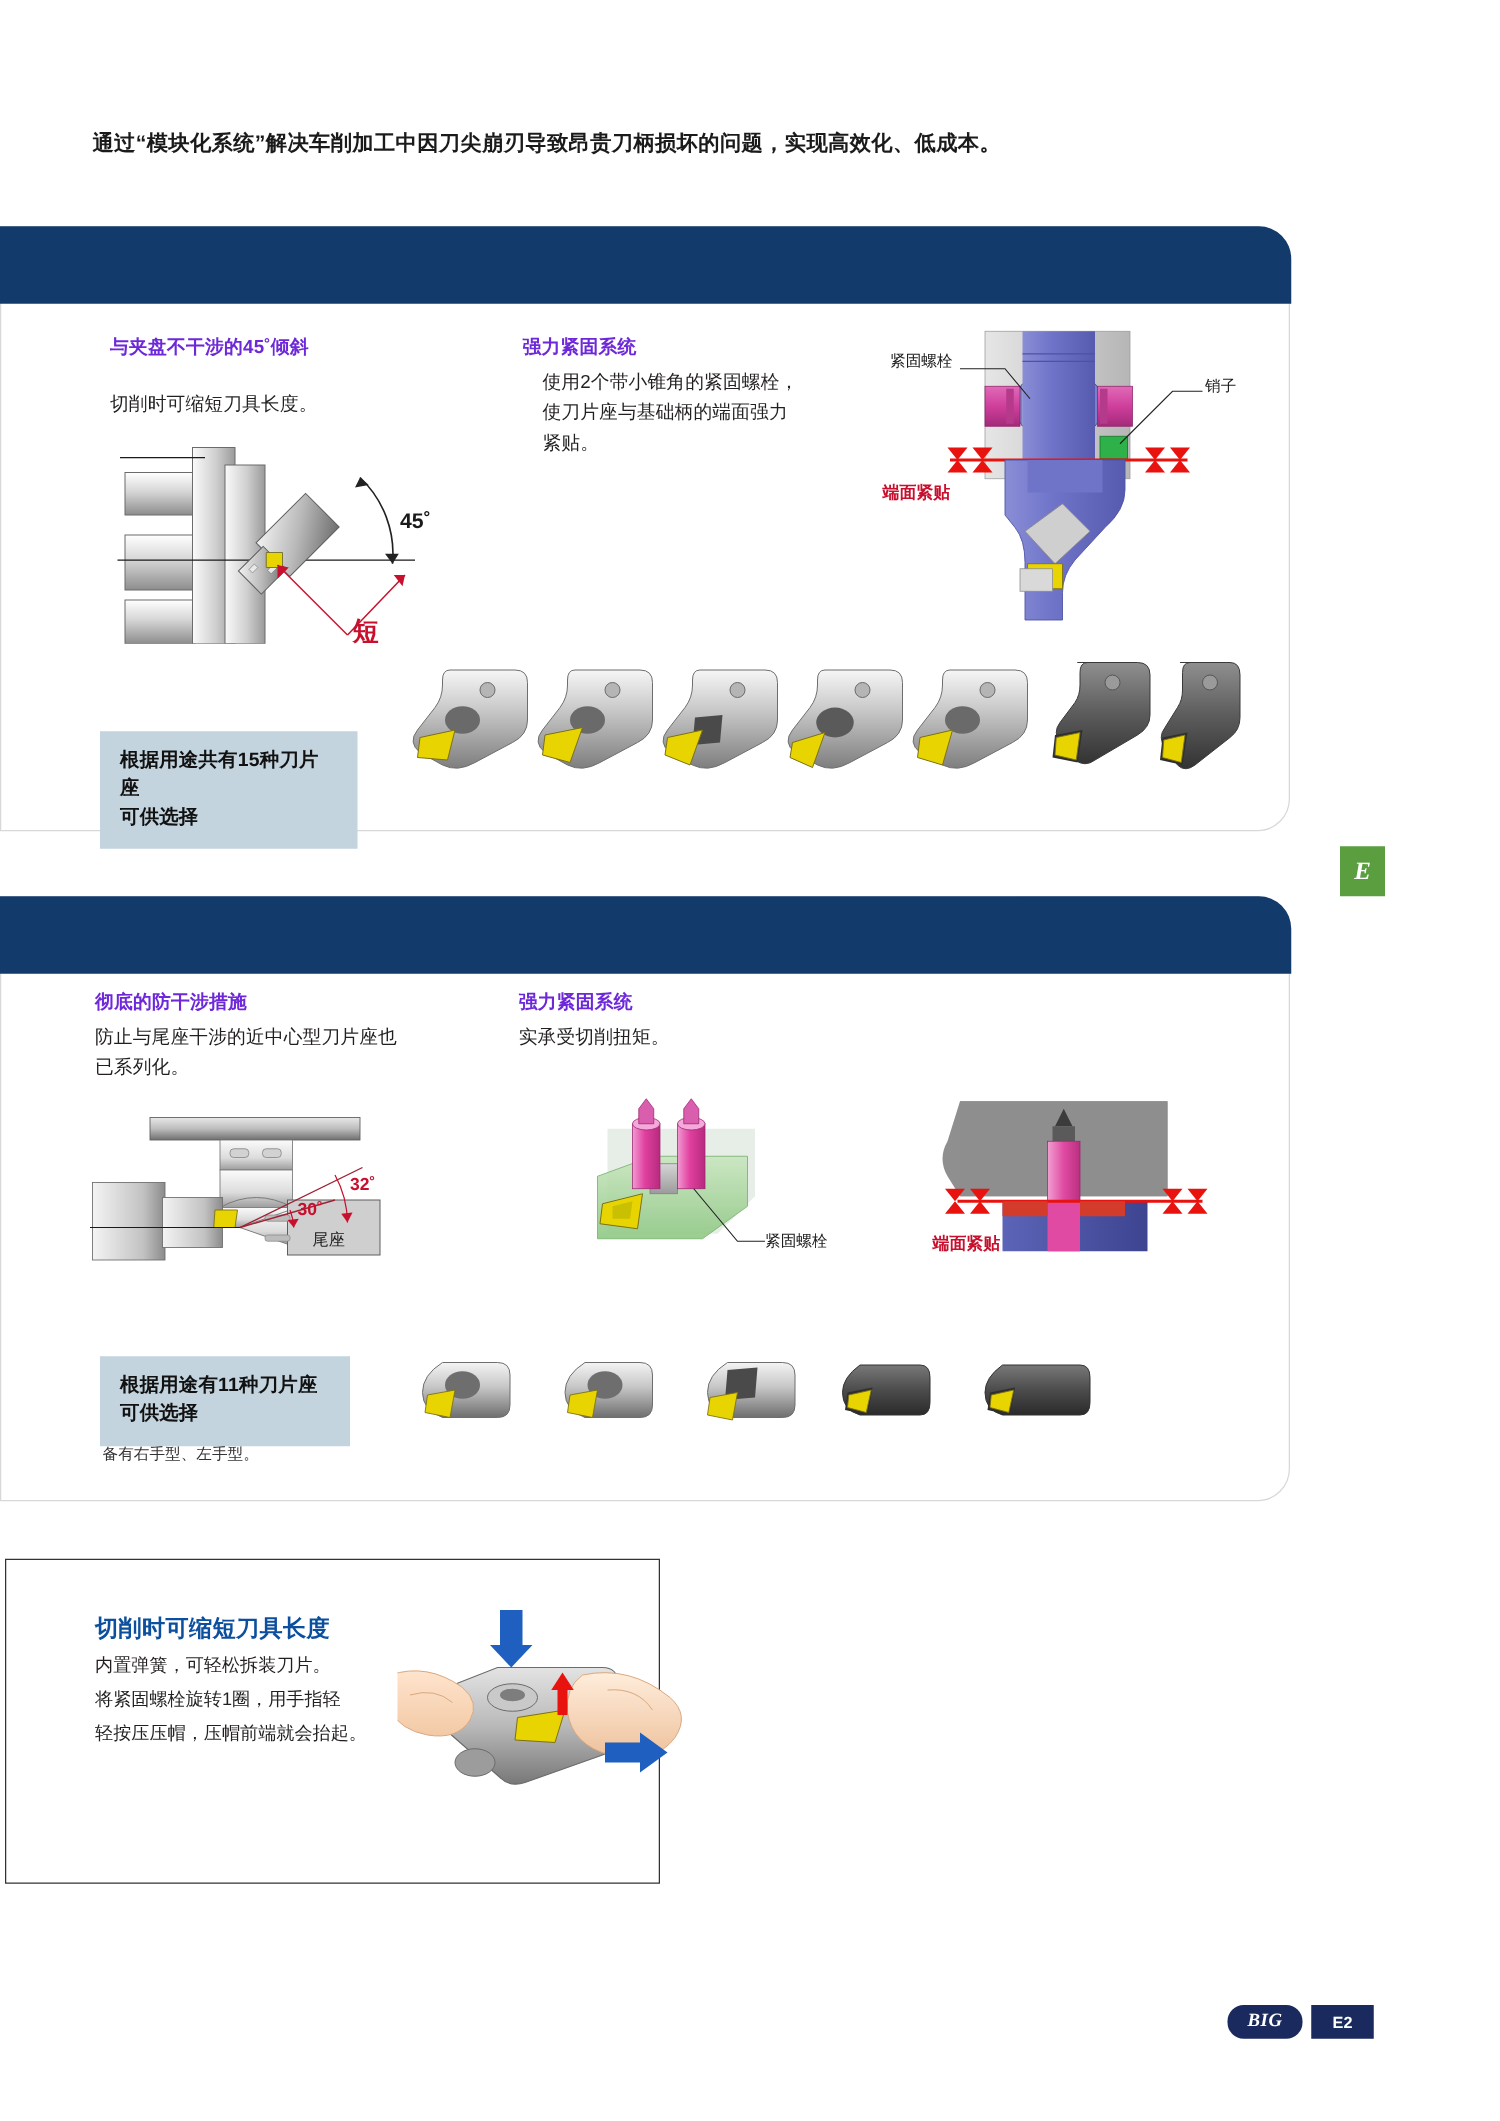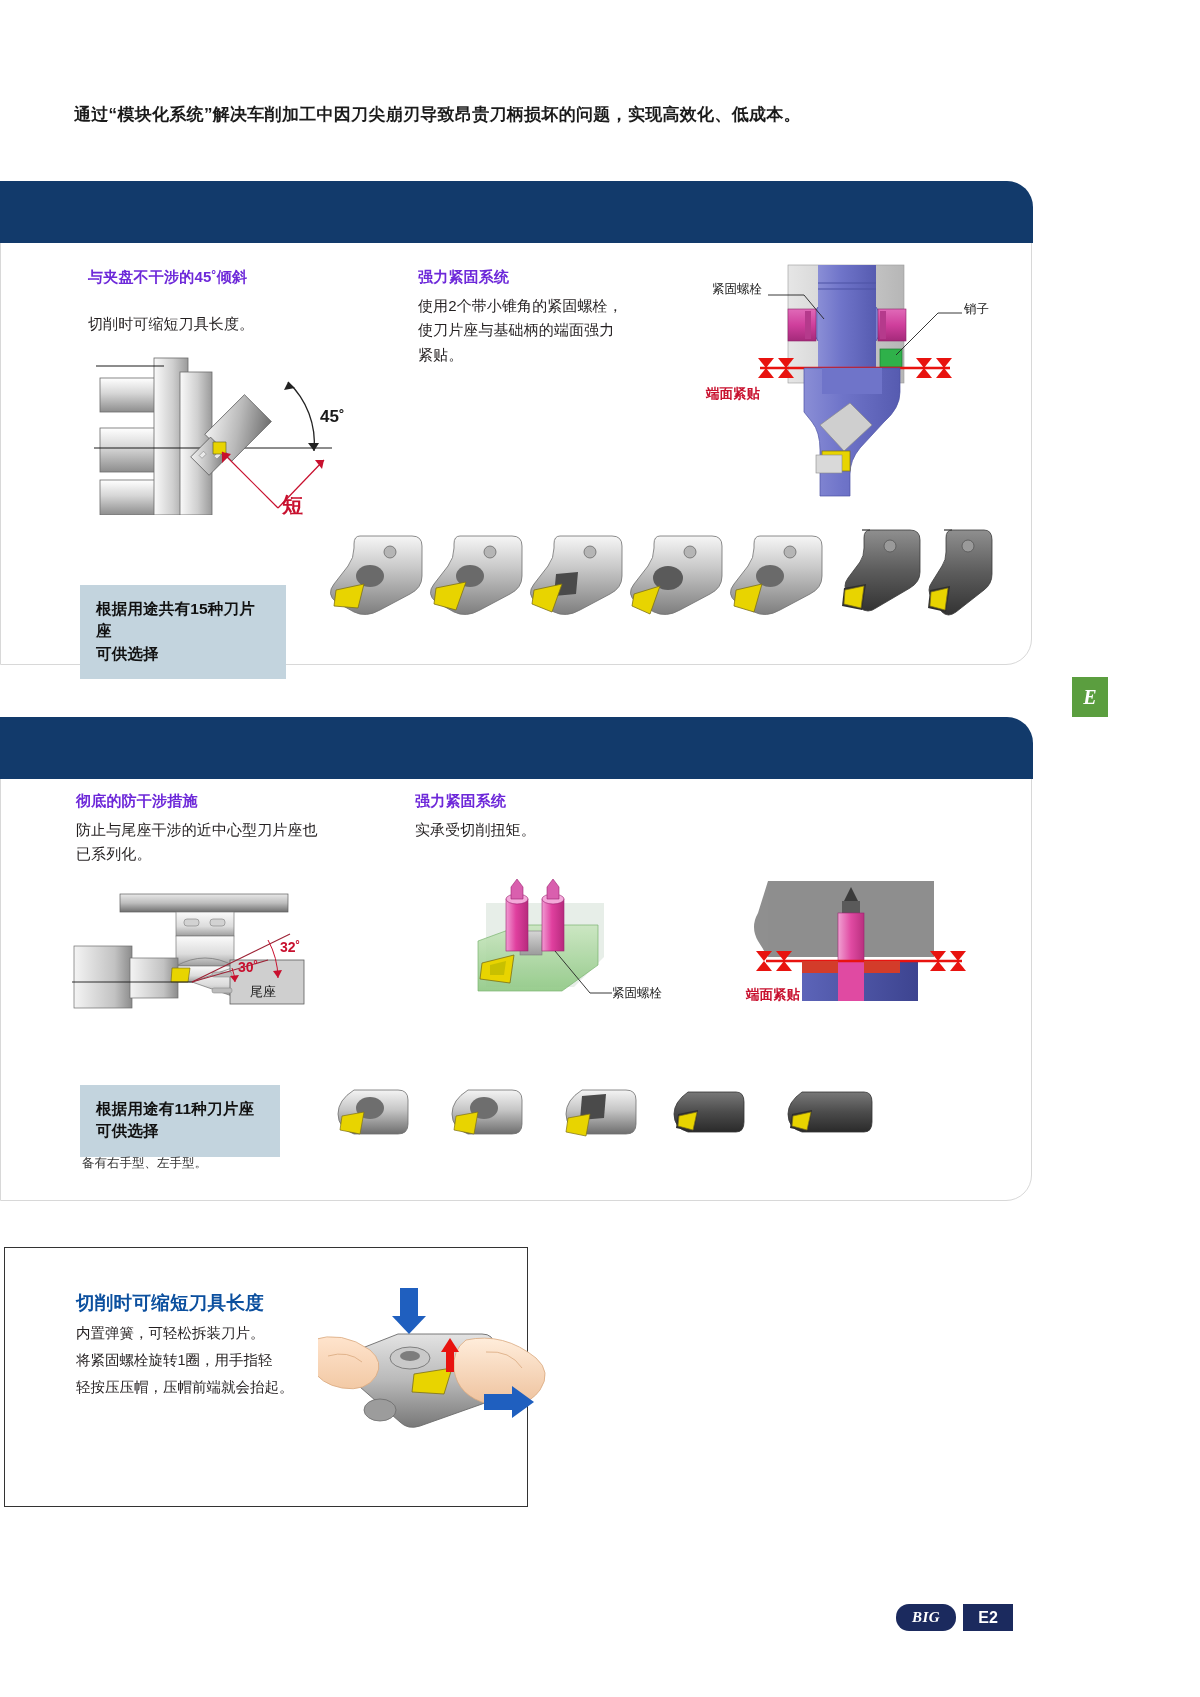--- a/index.html
+++ b/index.html
@@ -88,52 +88,52 @@
     position: absolute; left: 1072px; top: 677px;
     width: 36px; height: 40px; background: #5b9e3f;
     display: flex; align-items: center; justify-content: center;
   }
   #edge-tab span {
     color: #fff; font-size: 20px; font-weight: bold; font-style: italic;
     font-family: "Liberation Serif", serif;
   }
 
   
-  #footer { position: absolute; left: 896px; top: 1604px;
+  #footer { position: absolute; left: 982px; top: 1604px;
             display: flex; align-items: center; gap: 7px; }
   .big-logo {
     width: 60px; height: 27px; border-radius: 13px;
     background: #1b2a5e; color: #fff;
     display: flex; align-items: center; justify-content: center;
     font-family: "Liberation Serif", serif; font-style: italic;
     font-weight: bold; font-size: 15px; letter-spacing: .5px;
   }
   .pagenum {
     width: 50px; height: 27px; background: #1b2a5e; color: #fff;
     display: flex; align-items: center; justify-content: center;
-    font-size: 16px; font-weight: bold;
+    font-size: 13px; font-weight: bold;
   }
 </style>
 </head>
 <body>
 
 <div class="headline">通过“模块化系统”解决车削加工中因刀尖崩刃导致昂贵刀柄损坏的问题，实现高效化、低成本。</div>
 
 <div class="panel" id="panel-1">
   <div class="panel-bar"></div>
 </div>
 
 <div class="blk" style="left:88px; top:268px;">
   <div class="sec-title">与夹盘不干涉的45˚倾斜</div>
   <div class="sec-body" style="margin-top:25px;">切削时可缩短刀具长度。</div>
 </div>
 
 <div class="blk" style="left:418px; top:268px;">
   <div class="sec-title">强力紧固系统</div>
-  <div class="sec-body" style="margin-top:7px; width:240px;">
+  <div class="sec-body" style="margin-top:7px; width:240px;margin-left:16px;">
     <div>使用2个带小锥角的紧固螺栓，</div>
     <div>使刀片座与基础柄的端面强力</div>
     <div>紧贴。</div>
   </div>
 </div>
 
 <div class="dgm" style="left:92px; top:330px;">
   <svg width="310" height="185" viewBox="0 0 310 185">
     <defs>
       <linearGradient id="gM1" x1="0" y1="0" x2="0" y2="1">

